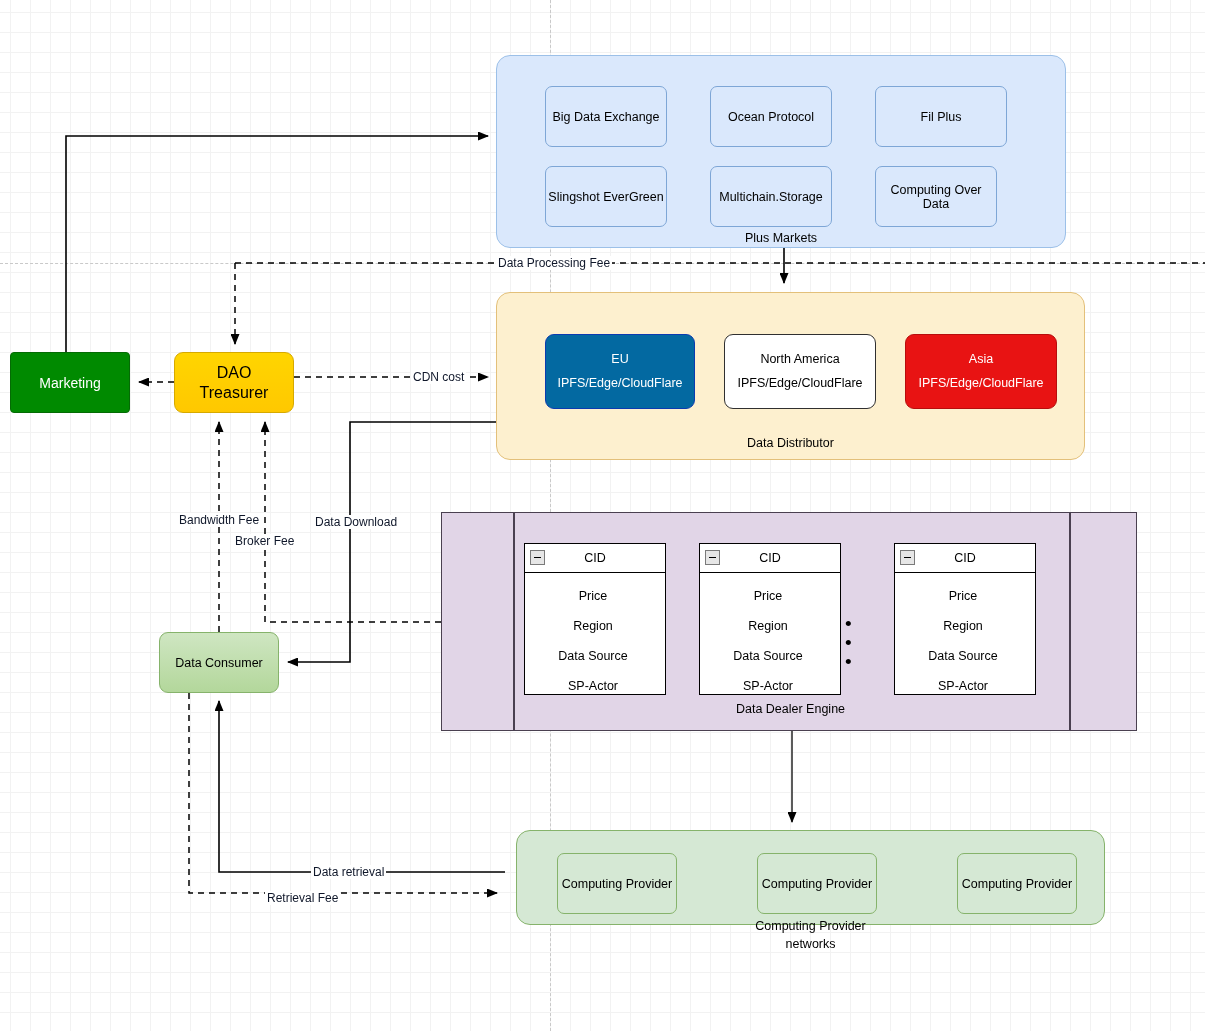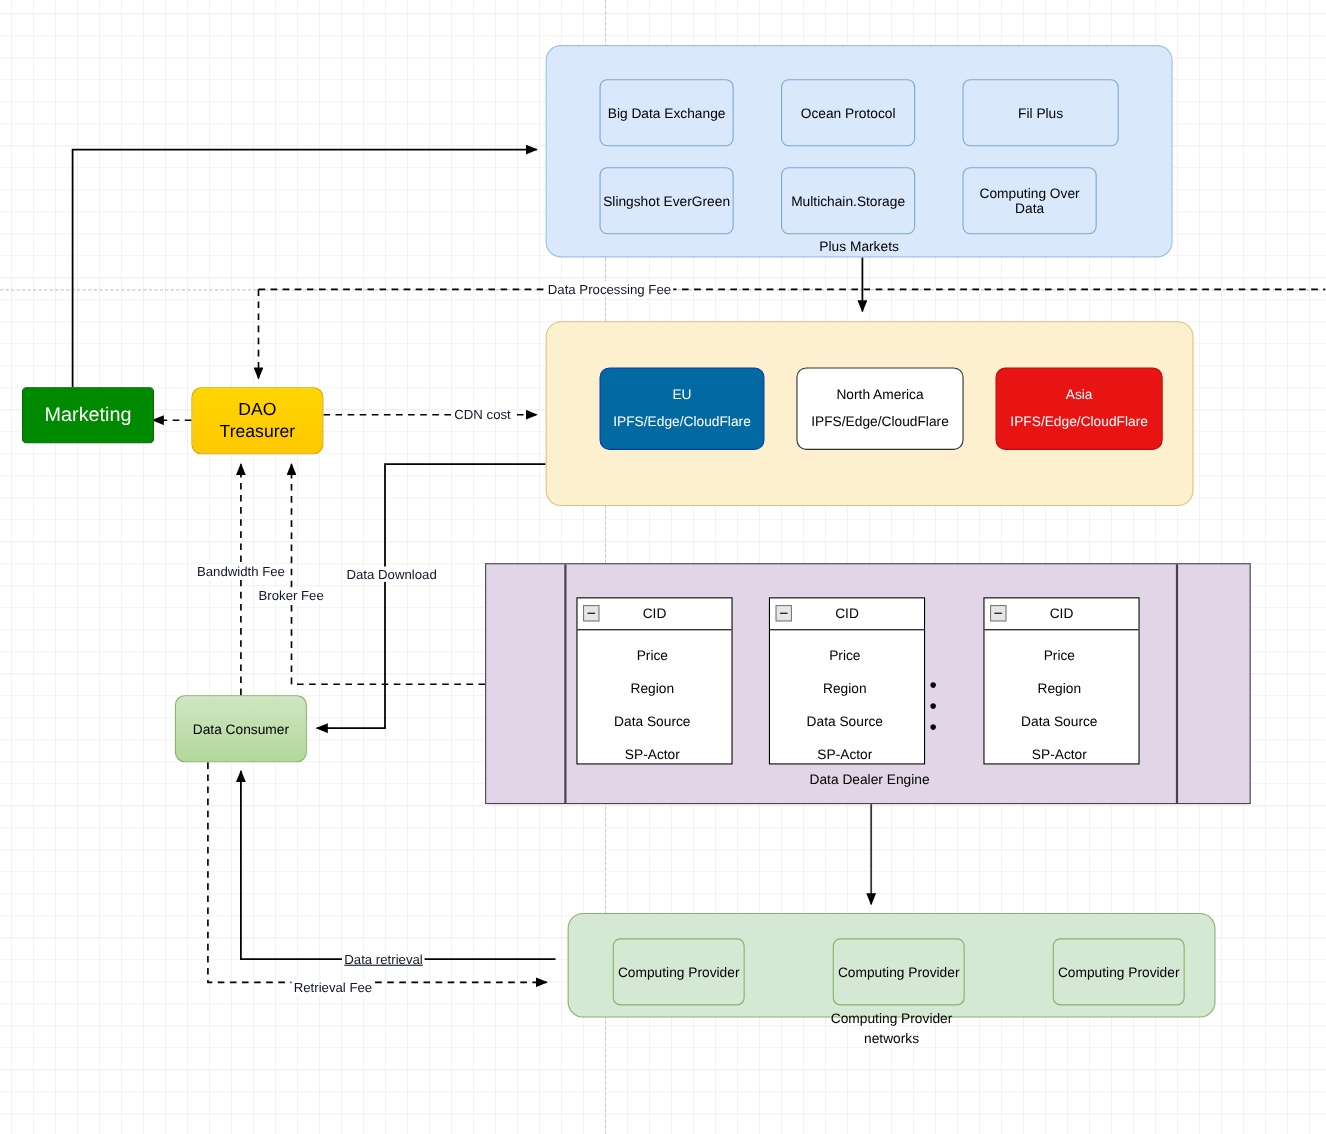--- a/index.html
+++ b/index.html
@@ -24,21 +24,21 @@
   
   .guide-v{position:absolute;top:0;bottom:0;width:0;border-left:1px dashed #c9c9c9;}
   .guide-h{position:absolute;left:0;right:0;height:0;border-top:1px dashed #c9c9c9;}
 
   
   .node{position:absolute;box-sizing:border-box;display:flex;align-items:center;justify-content:center;text-align:center;}
   .grp{border-radius:14px;}
   .grp-label{position:absolute;left:0;right:0;text-align:center;font-size:12.5px;color:#000;}
 
   
-  #data-markets{left:496px;top:41px;width:570px;height:193px;background:#dae8fc;border:1px solid #9cc0e8;padding-left:22px;}
+  #data-markets{left:496px;top:55px;width:570px;height:193px;background:#dae8fc;border:1px solid #9cc0e8;padding-left:22px;}
   .dm-card{position:absolute;box-sizing:border-box;background:#dae8fc;border:1px solid #7ea6d6;border-radius:7px;
            display:flex;align-items:center;justify-content:center;font-size:12.5px;color:#000;}
 
   
   #data-distributor{left:496px;top:292px;width:589px;height:168px;background:#fdf0cf;border:1px solid #e3c07a;}
   .dd-card{position:absolute;box-sizing:border-box;border-radius:9px;display:flex;flex-direction:column;
            align-items:center;justify-content:center;font-size:12.5px;line-height:1.9;}
   #dd-eu{background:#0369a1;border:1px solid #0b3bb0;color:#fff;}
   #dd-na{background:#ffffff;border:1px solid #303030;color:#000;}
   #dd-asia{background:#e81313;border:1px solid #b70d0d;color:#fff;}
@@ -55,22 +55,22 @@
   .cid-body{padding:8px 12px 0 8px;}
   .cid-row{font-size:12.5px;color:#000;height:30px;line-height:30px;}
   #cid-dots{position:absolute;left:845px;top:614px;width:42px;font-size:19px;letter-spacing:9px;color:#000;line-height:1;}
 
   
   #cp-net{left:516px;top:830px;width:589px;height:95px;background:#d5e8d4;border:1px solid #86b36b;text-decoration:underline;}
   .cp-card{position:absolute;box-sizing:border-box;background:#d5e8d4;border:1px solid #86b36b;border-radius:7px;
            display:flex;align-items:center;justify-content:center;font-size:12.5px;color:#000;}
 
   
-  #marketing{left:20px;top:352px;width:120px;height:51px;background:#008a00;border:1px solid #046b04;border-radius:4px;
-             color:#fff;font-size:18px;}
+  #marketing{left:10px;top:352px;width:120px;height:61px;background:#008a00;border:1px solid #046b04;border-radius:4px;
+             color:#fff;font-size:14px;}
   #dao-treasurer{left:174px;top:352px;width:120px;height:61px;
              background:linear-gradient(#ffd500,#ffc800);border:1px solid #d6a900;border-radius:9px;
              color:#000;font-size:16px;line-height:1.25;flex-direction:column;}
   #data-consumer{left:159px;top:632px;width:120px;height:61px;
              background:linear-gradient(#cfe6c2,#b3d79b);border:1px solid #86b36b;border-radius:9px;
              color:#000;font-size:12.5px;}
 
   
   .edge-label{position:absolute;font-size:12px;color:#0f172a;background:#ffffff;padding:0 2px;white-space:nowrap;}
   svg#wires{position:absolute;left:0;top:0;width:1205px;height:1031px;pointer-events:none;}
@@ -114,21 +114,21 @@
     <path d="M189,693 L189,893 L497,893" fill="none" stroke="#000" stroke-width="1.5" stroke-dasharray="6,5" marker-end="url(#ar)"></path>
   </svg>
 
   <div class="node grp" id="data-markets">
     <div class="dm-card" style="left:48px;top:30px;width:122px;height:61px;">
       <span>Big Data Exchange</span>
     </div>
     <div class="dm-card" style="left:213px;top:30px;width:122px;height:61px;text-align:center;">
       <span>Ocean Protocol</span>
     </div>
-    <div class="dm-card" style="left:378px;top:30px;width:142px;height:61px;">
+    <div class="dm-card" style="left:378px;top:30px;width:132px;height:61px;">
       <span>Fil Plus</span>
     </div>
     <div class="dm-card" style="left:213px;top:110px;width:122px;height:61px;">
       <span>Multichain.Storage</span>
     </div>
     <div class="dm-card" style="left:48px;top:110px;width:122px;height:61px;">
       <span>Slingshot EverGreen</span>
     </div>
     <div class="dm-card" style="left:378px;top:110px;width:122px;height:61px;">
       <span>Computing Over Data</span>
@@ -142,20 +142,21 @@
       <span>IPFS/Edge/CloudFlare</span>
     </div>
     <div class="dd-card" id="dd-na" style="left:227px;top:41px;width:152px;height:75px;">
       <span>North America</span>
       <span>IPFS/Edge/CloudFlare</span>
     </div>
     <div class="dd-card" id="dd-asia" style="left:408px;top:41px;width:152px;height:75px;">
       <span>Asia</span>
       <span>IPFS/Edge/CloudFlare</span>
     </div>
+    <div class="grp-label" style="top:143px;">Data Distributor</div>
   </div>
 
   <div class="node" id="dealer-engine">
     <div class="pp-bar" style="left:71px;"></div>
     <div class="pp-bar" style="left:627px;"></div>
 
     <div class="cid-card" style="left:82px;top:30px;width:142px;height:152px;">
       <div class="cid-head">
         <span class="cid-minus">
             <i></i>
@@ -229,16 +230,16 @@
 
   <div class="node" id="data-consumer">
     <span>Data Consumer</span>
   </div>
 
   <div class="edge-label" style="left:496px;top:256px;">Data Processing Fee</div>
   <div class="edge-label" style="left:411px;top:370px;">CDN cost</div>
   <div class="edge-label" style="left:177px;top:513px;">Bandwidth Fee</div>
   <div class="edge-label" style="left:233px;top:534px;">Broker Fee</div>
   <div class="edge-label" style="left:313px;top:515px;">Data Download</div>
-  <div class="edge-label" style="left:311px;top:865px;text-decoration:underline;">Data retrieval</div>
+  <div class="edge-label" style="left:311px;top:865px;">Data retrieval</div>
   <div class="edge-label" style="left:265px;top:891px;">Retrieval Fee</div>
 
 </div>
 
 </body></html>

